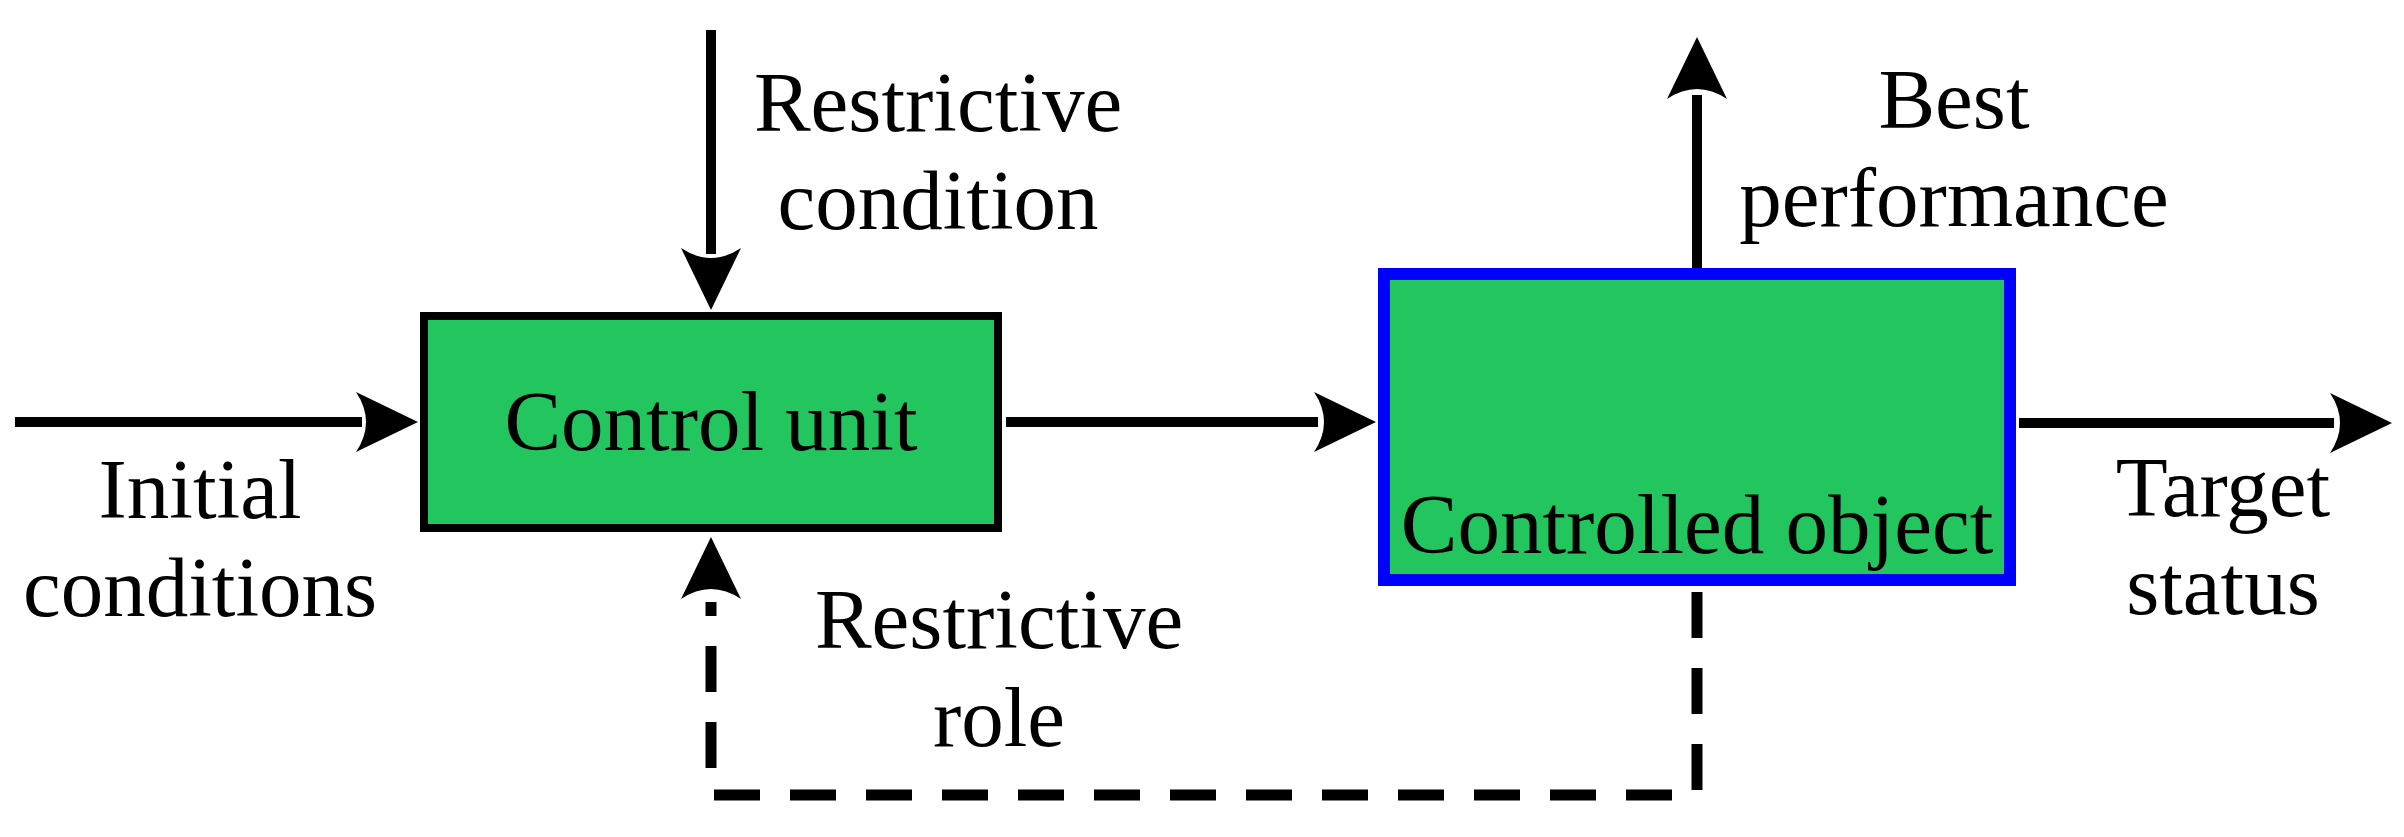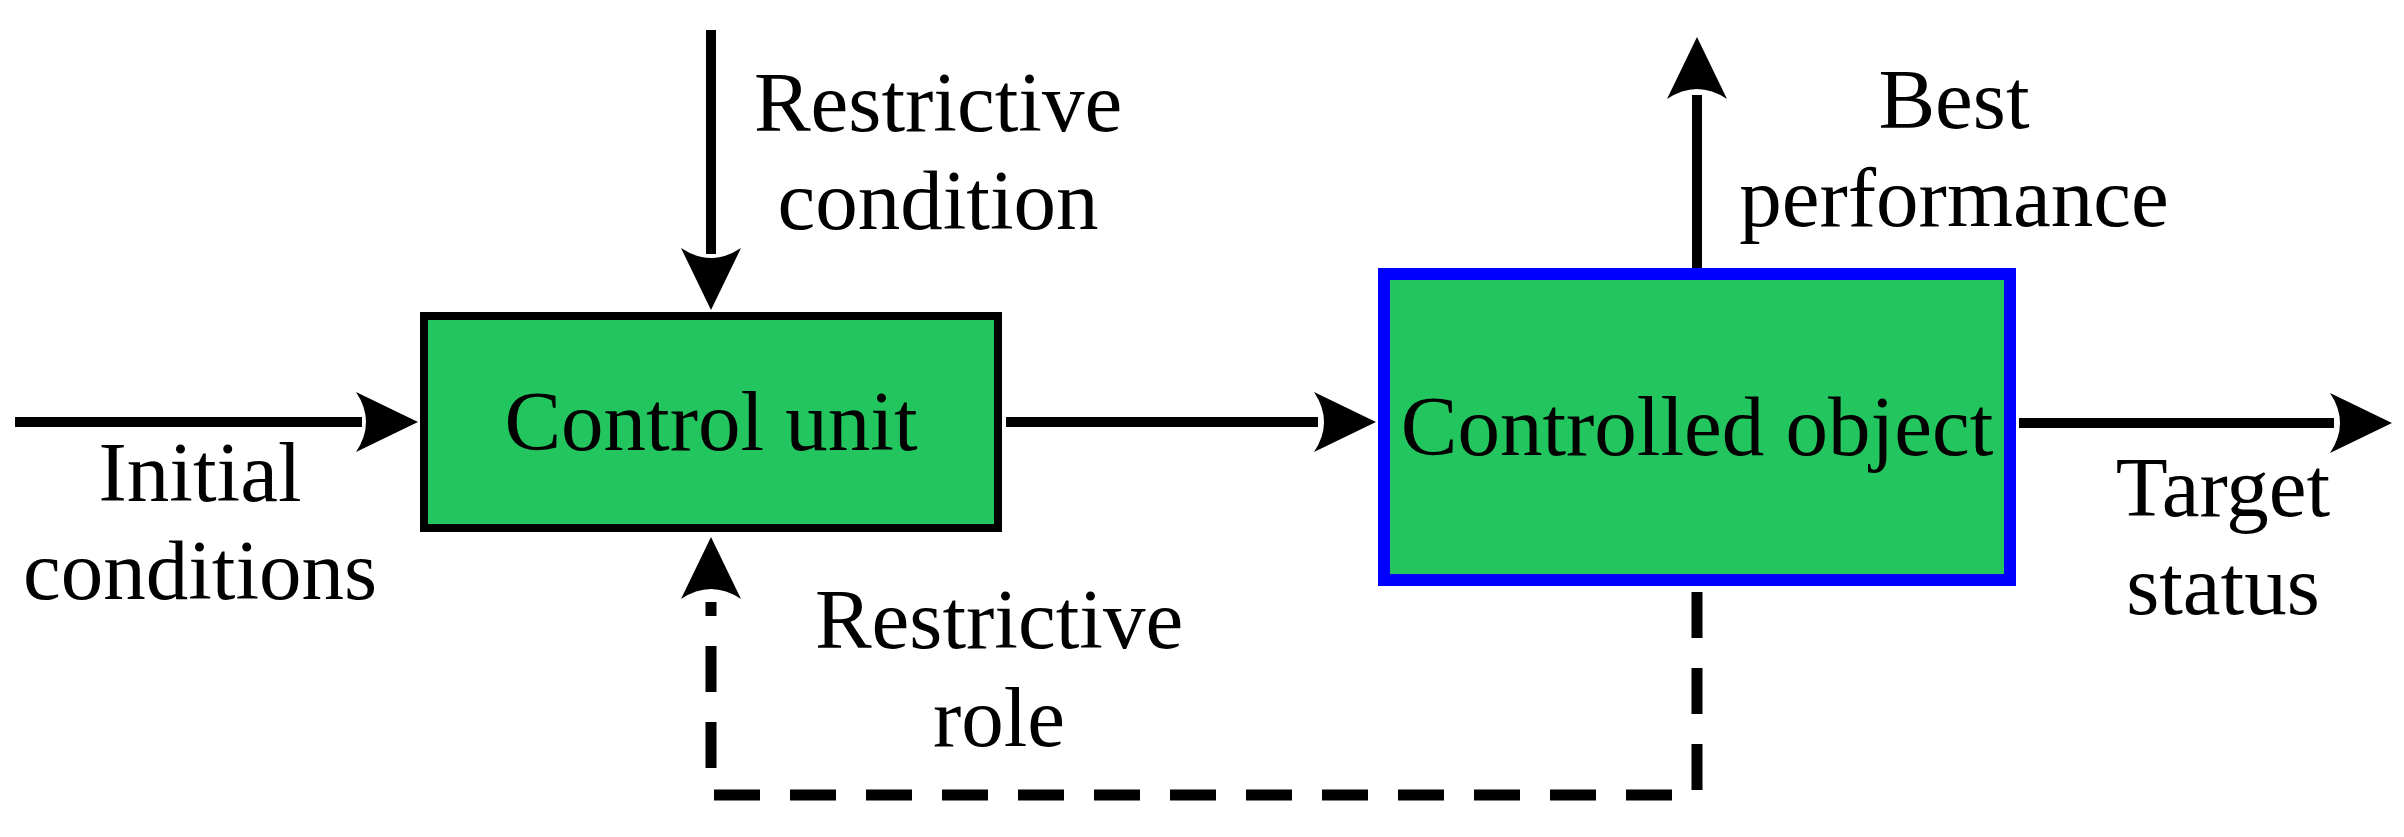--- a/index.html
+++ b/index.html
@@ -32,39 +32,40 @@
   }
   .node-control-unit {
     left: 420px; top: 312px;
     width: 582px; height: 220px;
     border: 8px solid #000000;
   }
   .node-controlled-object {
     left: 1378px; top: 268px;
     width: 638px; height: 318px;
     border: 12px solid var(--accent-blue, #0000ff);
+    align-items: flex-end;
   }
   .node-label {
     font-size: 85px;
     line-height: 1.15;
     white-space: nowrap;
     text-align: center;
   }
   .float-label {
     position: absolute;
     transform: translate(-50%, -50%);
     font-size: 85px;
     line-height: 1.15;
     white-space: pre-line;
     text-align: center;
     font-family: Liberation Serif, serif;
   }
   .lbl-restrictive { left: 938px;  top: 152px; }
   .lbl-best        { left: 1954px; top: 149px; }
-  .lbl-initial     { left: 200px;  top: 522px; }
+  .lbl-initial     { left: 200px;  top: 539px; }
   .lbl-target      { left: 2210px; top: 537px; margin-left: 13px; }
   .lbl-controlling { left: 999px;  top: 669px; }
 </style>
 </head>
 <body>
 
 <div id="canvas">
 
   <svg id="connector-layer" viewBox="0 0 2404 837" xmlns="http://www.w3.org/2000/svg">
 

